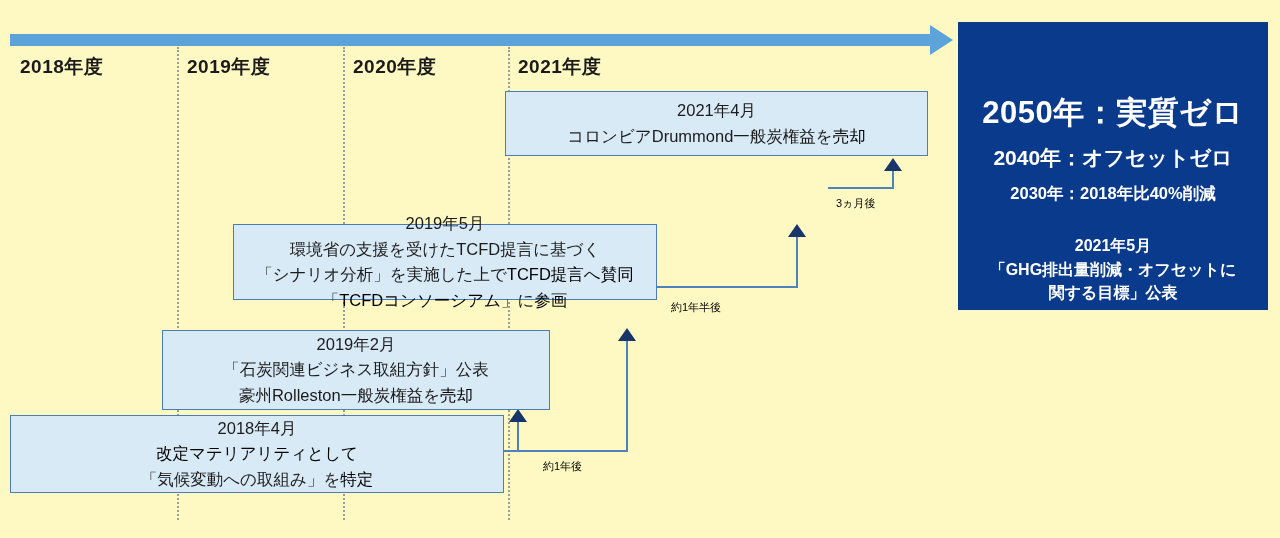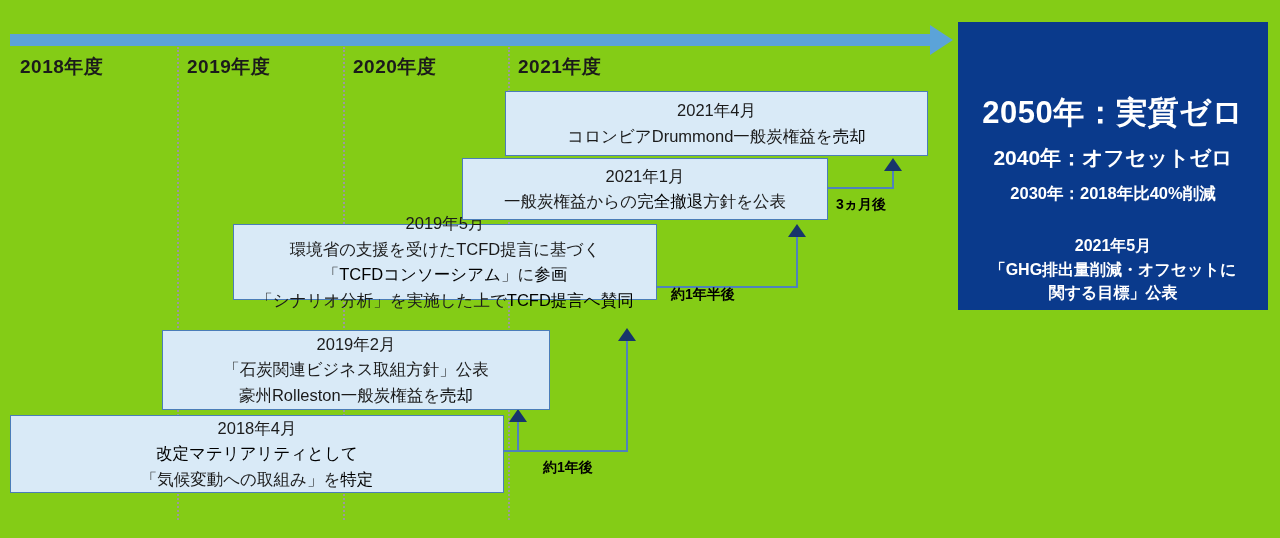--- a/index.html
+++ b/index.html
@@ -6,21 +6,21 @@
     --axis-arrow:#5ba3d9;
     --box-fill:#d9eaf7;
     --box-border:#4b7db8;
     --connector:#4f81bd;
     --arrowhead:#17356b;
     --panel-bg:#0a3a8c;
     --ink:#1b1b1b;
   }
   html,body{margin:0;padding:0;background:#fff;}
   body{font-family:"Liberation Sans","DejaVu Sans",sans-serif;color:var(--ink);}
-  .stage{position:relative;width:1280px;height:538px;background:#84cc16;overflow:hidden;}
+  .stage{position:relative;width:1280px;height:538px;background:#fef9c3;overflow:hidden;}
 
   
   .axis-shaft{position:absolute;left:10px;top:34px;width:921px;height:12px;background:var(--axis-arrow);}
   .axis-head{position:absolute;left:930px;top:25px;width:0;height:0;
     border-top:15px solid transparent;border-bottom:15px solid transparent;
     border-left:23px solid var(--axis-arrow);}
 
   .year-label{position:absolute;top:54px;font-size:19px;font-weight:bold;letter-spacing:.5px;}
   .yl-0{left:20px;} .yl-1{left:187px;} .yl-2{left:353px;} .yl-3{left:518px;}
 
@@ -48,24 +48,24 @@
   .c3h{left:828px;top:187px;width:66px;height:2px;}
   .c3v{left:892px;top:171px;width:2px;height:18px;}
   .ahead{position:absolute;width:0;height:0;
     border-left:9px solid transparent;border-right:9px solid transparent;
     border-bottom:13px solid var(--arrowhead);}
   .a1{left:509px;top:409px;}
   .a2{left:618px;top:328px;}
   .a3{left:788px;top:224px;}
   .a4{left:884px;top:158px;}
 
-  .duration{position:absolute;font-size:14px;font-weight:bold;color:#000;}
+  .duration{position:absolute;font-size:11px;font-weight:normal;color:#000;}
   .du-1{left:437px;top:459px;}
   .du-2{left:543px;top:459px;}
-  .du-3{left:671px;top:286px;}
+  .du-3{left:671px;top:300px;}
   .du-4{left:836px;top:196px;}
 
   
   .goal-panel{position:absolute;left:958px;top:22px;width:310px;height:288px;
     background:var(--panel-bg);color:#fff;text-align:center;box-sizing:border-box;}
   .gp-headline{margin-top:70px;font-size:31px;font-weight:bold;letter-spacing:.5px;}
   .gp-sub1{margin-top:10px;font-size:21px;font-weight:bold;}
   .gp-sub2{margin-top:11px;font-size:16.5px;font-weight:bold;}
   .gp-date{margin-top:31px;font-size:16px;font-weight:bold;}
   .gp-a1{margin-top:3px;font-size:16px;font-weight:bold;}
@@ -111,26 +111,22 @@
       <div><span>「気候変動への取組み」を</span><b>特定</b></div>
     </div>
   <div class="milestone ms-2">
       <div><span>2019年2月</span></div>
       <div><span>「石炭関連ビジネス取組方針」公表</span></div>
       <div><span>豪州Rolleston一般炭権益を</span><b>売却</b></div>
     </div>
   <div class="milestone ms-3">
       <div><span>2019年5月</span></div>
       <div><span>環境省の支援を受けたTCFD提言に基づく</span></div>
+      <div><span>「シナリオ分析」を実施した上で</span><b>TCFD提言へ賛同</b></div>
       <div><span>「</span><b>TCFDコンソーシアム</b><span>」に</span><b>参画</b></div>
-      <div><span>「シナリオ分析」を実施した上で</span><b>TCFD提言へ賛同</b></div>
-    </div>
-  <div class="milestone ms-4">
-      <div><span>2021年1月</span></div>
-      <div><span>一般炭権益からの</span><b>完全撤退</b><span>方針を公表</span></div>
     </div>
   <div class="milestone ms-5">
       <div><span>2021年4月</span></div>
       <div><span>コロンビアDrummond一般炭権益を</span><b>売却</b></div>
     </div>
 
   <div class="goal-panel">
     <div class="gp-headline">2050年：実質ゼロ</div>
     <div class="gp-sub1">2040年：オフセットゼロ</div>
     <div class="gp-sub2">2030年：2018年比40%削減</div>

